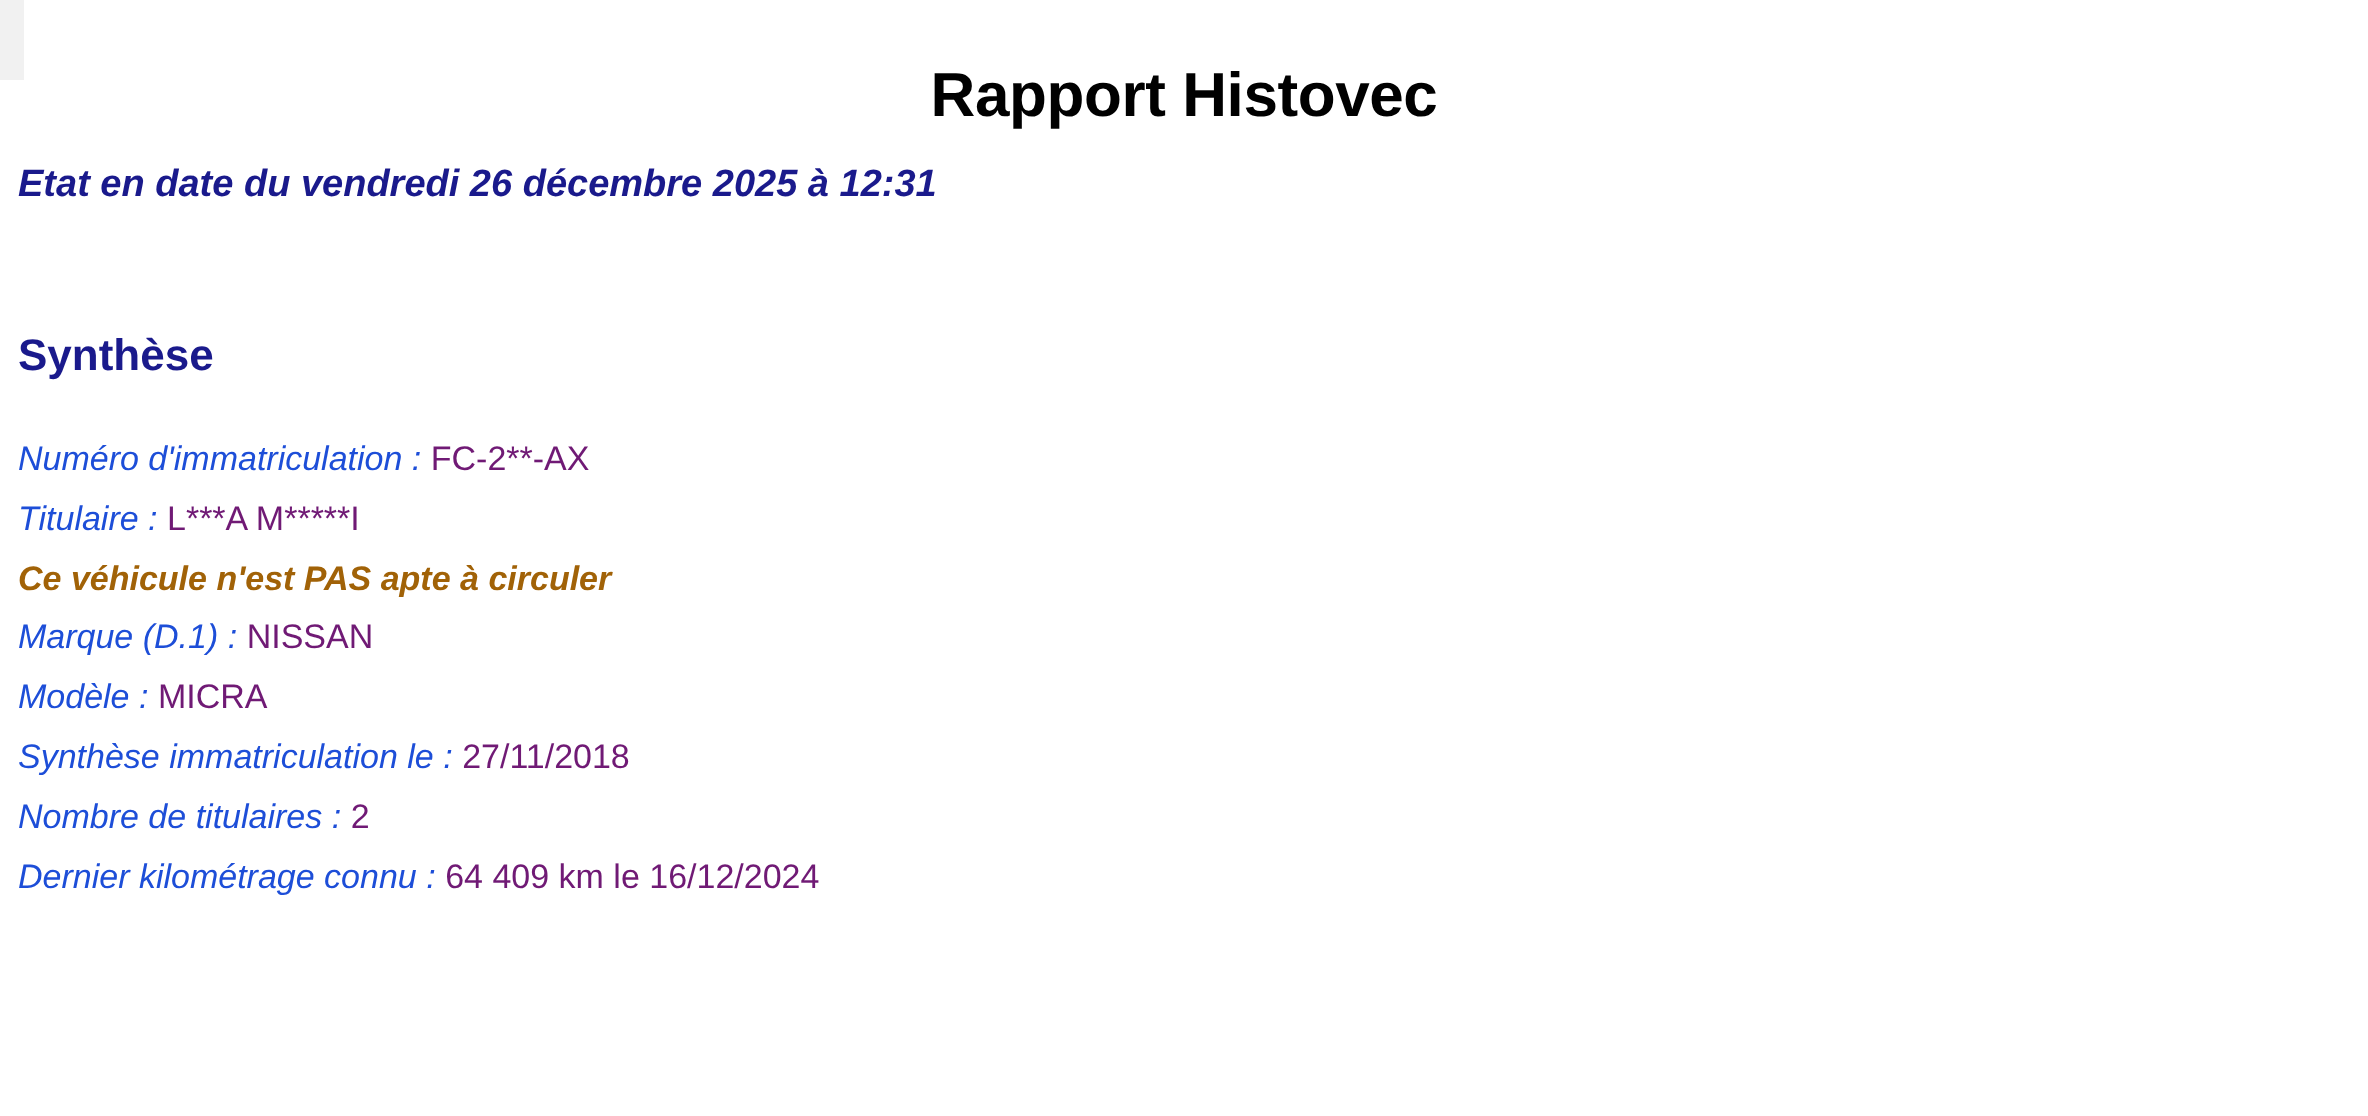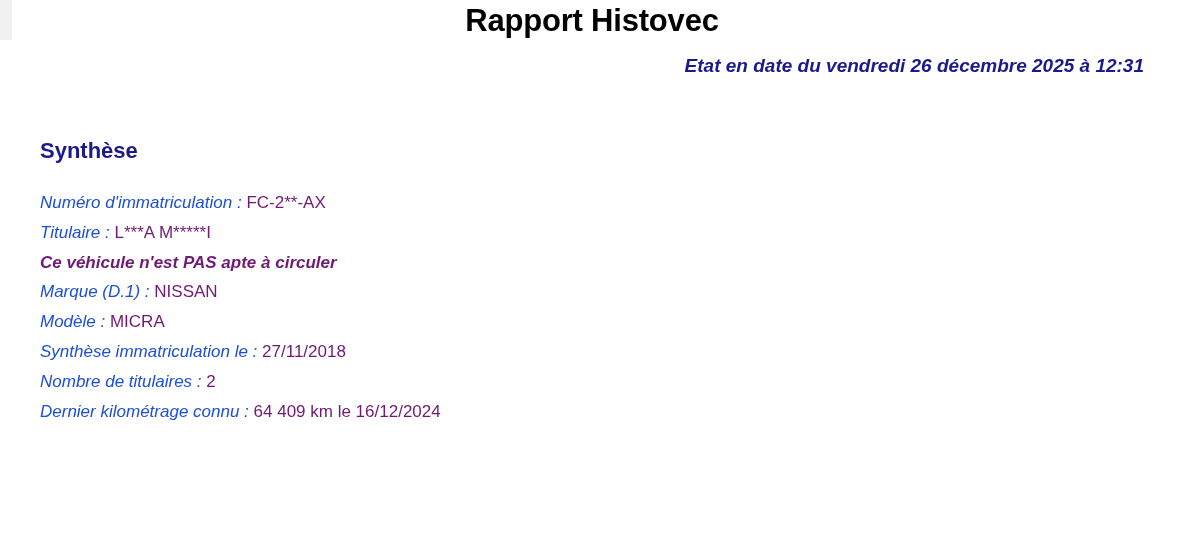--- a/index.html
+++ b/index.html
@@ -21,36 +21,37 @@
     top: 0;
     left: 0;
     width: 12px;
     height: 40px;
     background: #f1f1f1;
   }
   .doc {
     position: relative;
     width: 1184px;
     box-sizing: border-box;
-    padding: 0 40px;
+    padding: 0 9px;
+    margin-top: 27px;
   }
   .report-title {
     margin: 0;
     padding-top: 2px;
     text-align: center;
     font-size: 31px;
     font-weight: bold;
     color: #000000;
     letter-spacing: -0.2px;
     line-height: 38px;
   }
   .report-subtitle {
     margin: 0;
     padding-top: 14px;
-    text-align: right;
+    text-align: left;
     font-size: 19px;
     font-weight: bold;
     font-style: italic;
     color: #1a1a8c;
     line-height: 24px;
   }
   .section-title {
     margin: 0;
     padding-top: 62px;
     padding-left: 0;
@@ -74,21 +75,21 @@
     font-style: italic;
     color: #1d4ed8;
   }
   .field-value {
     font-style: normal;
     color: #701a75;
   }
   .statement {
     font-style: italic;
     font-weight: bold;
-    color: #701a75;
+    color: #a16207;
   }
 </style>
 </head>
 <body>
 
 <div class="page-gutter"></div>
 
 <div class="doc">
 
   <h1 class="report-title">Rapport Histovec</h1>

